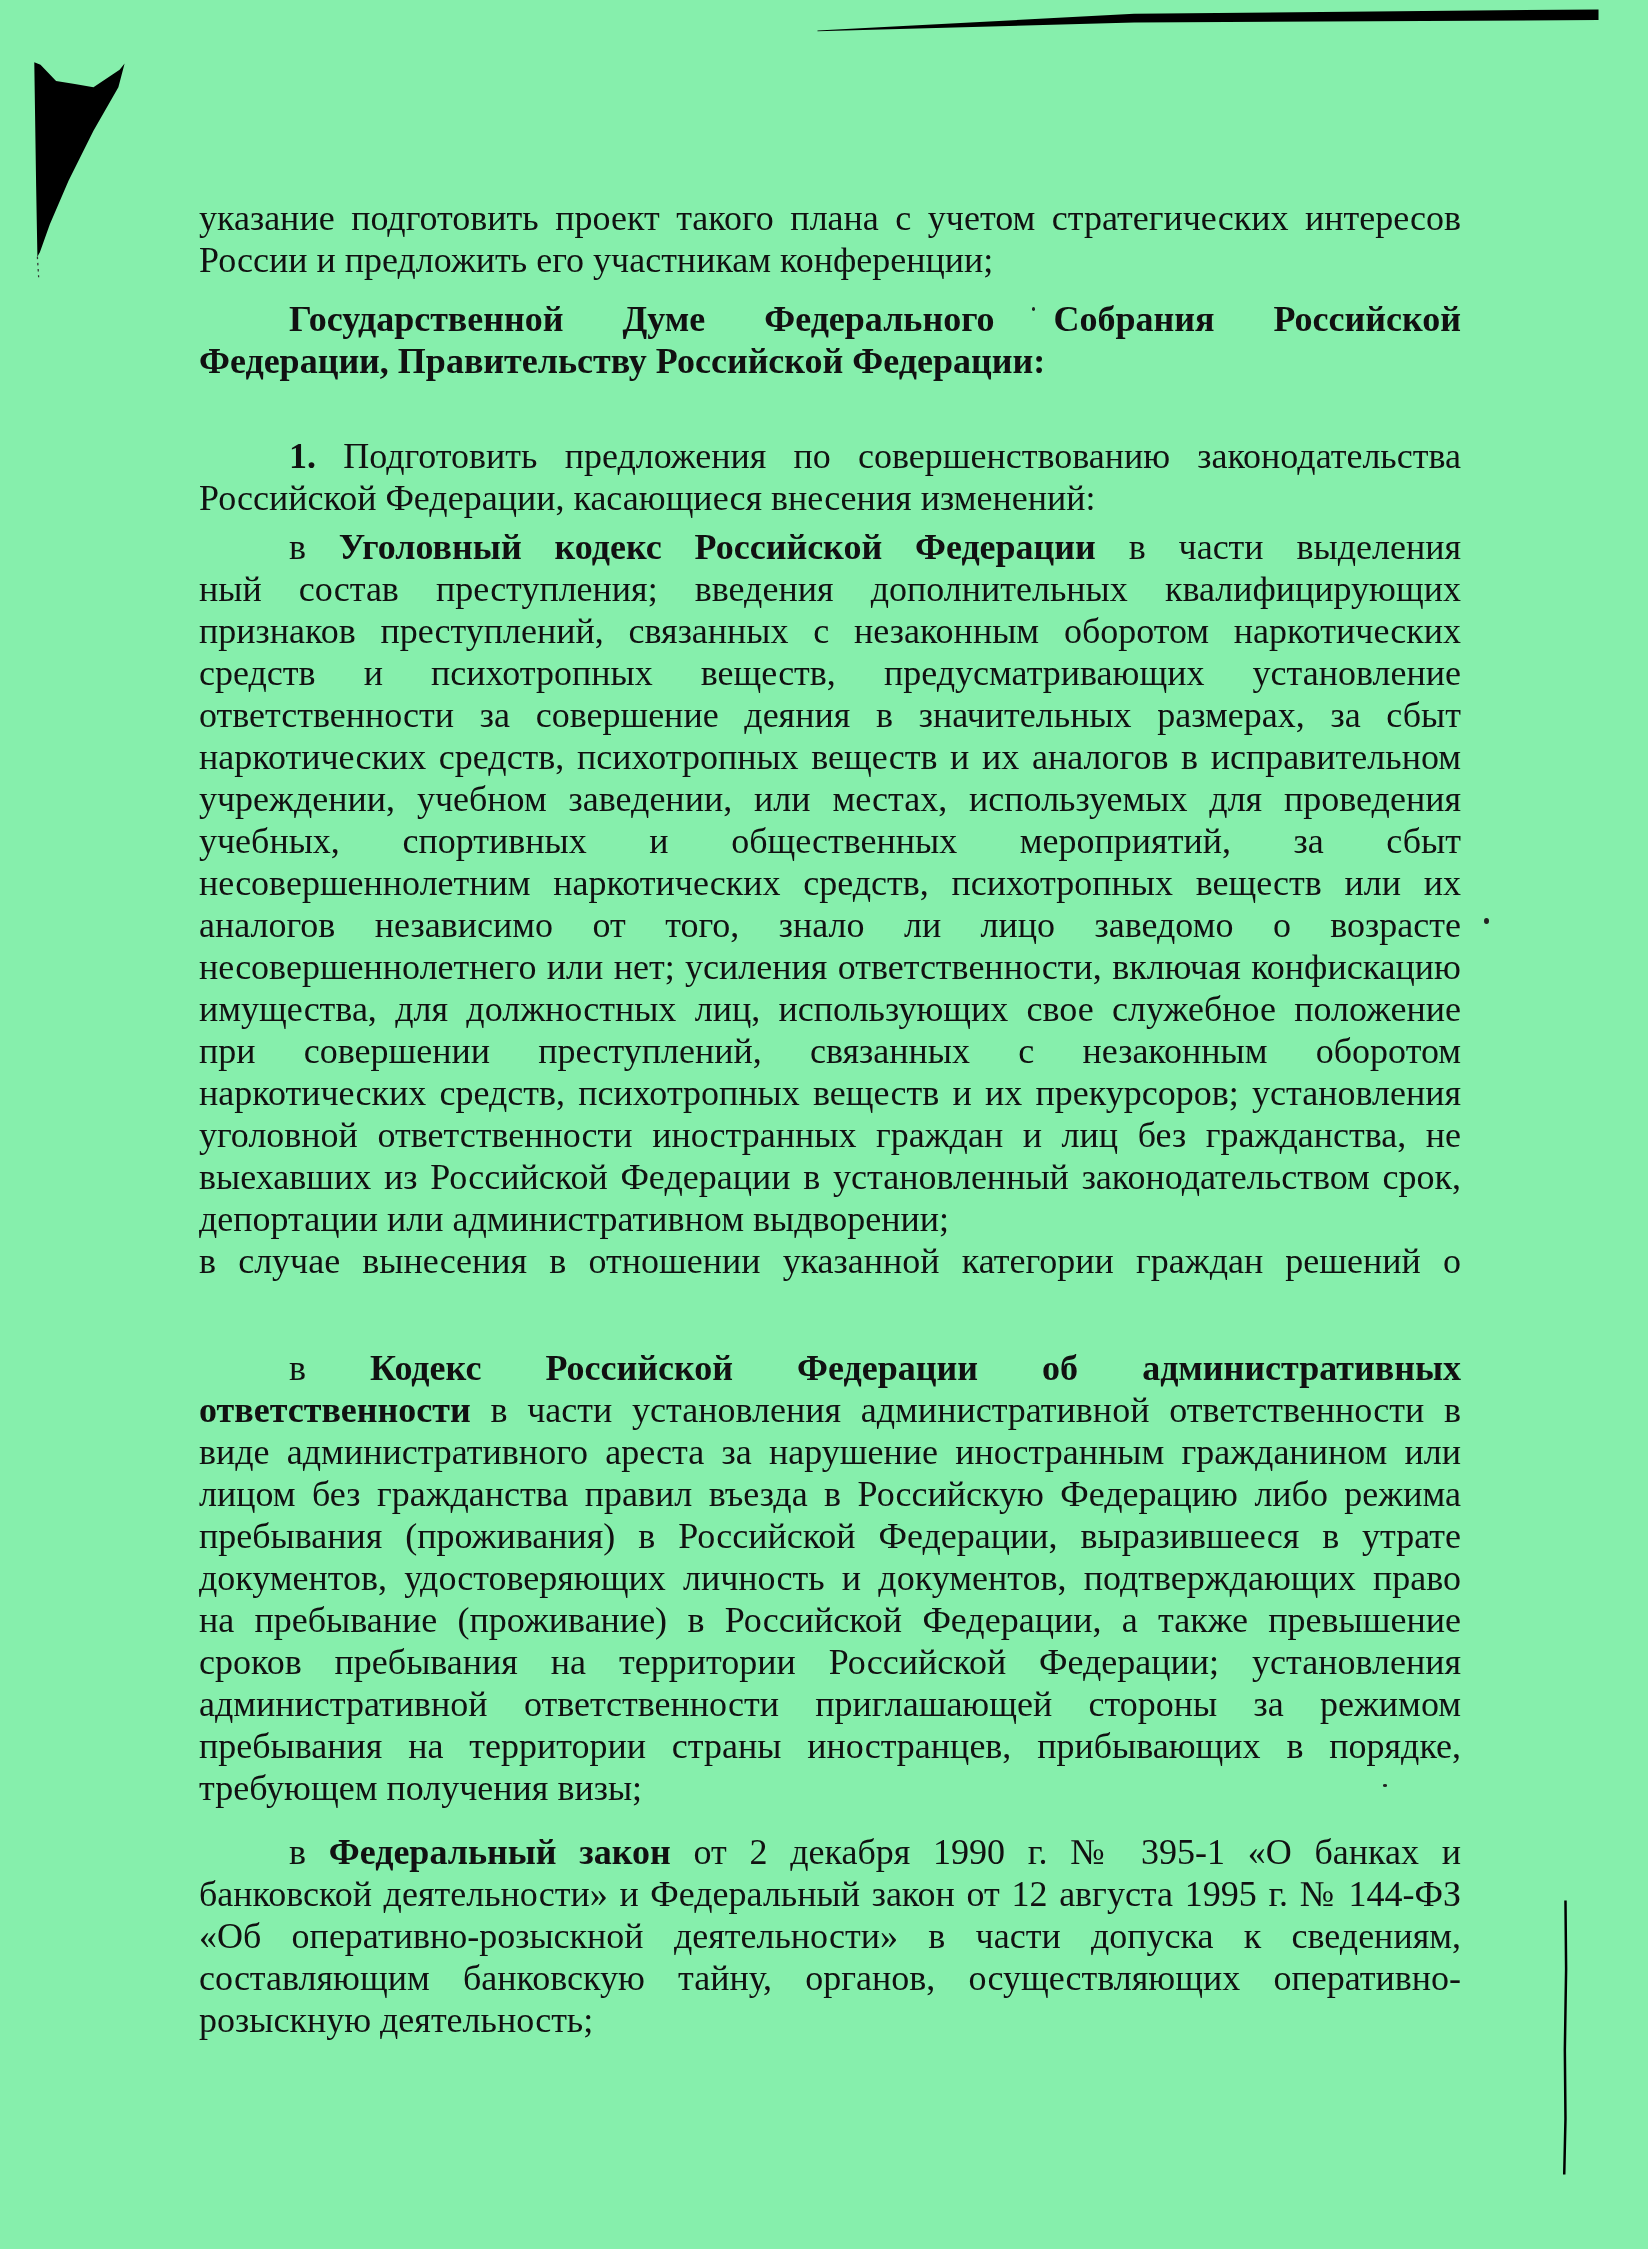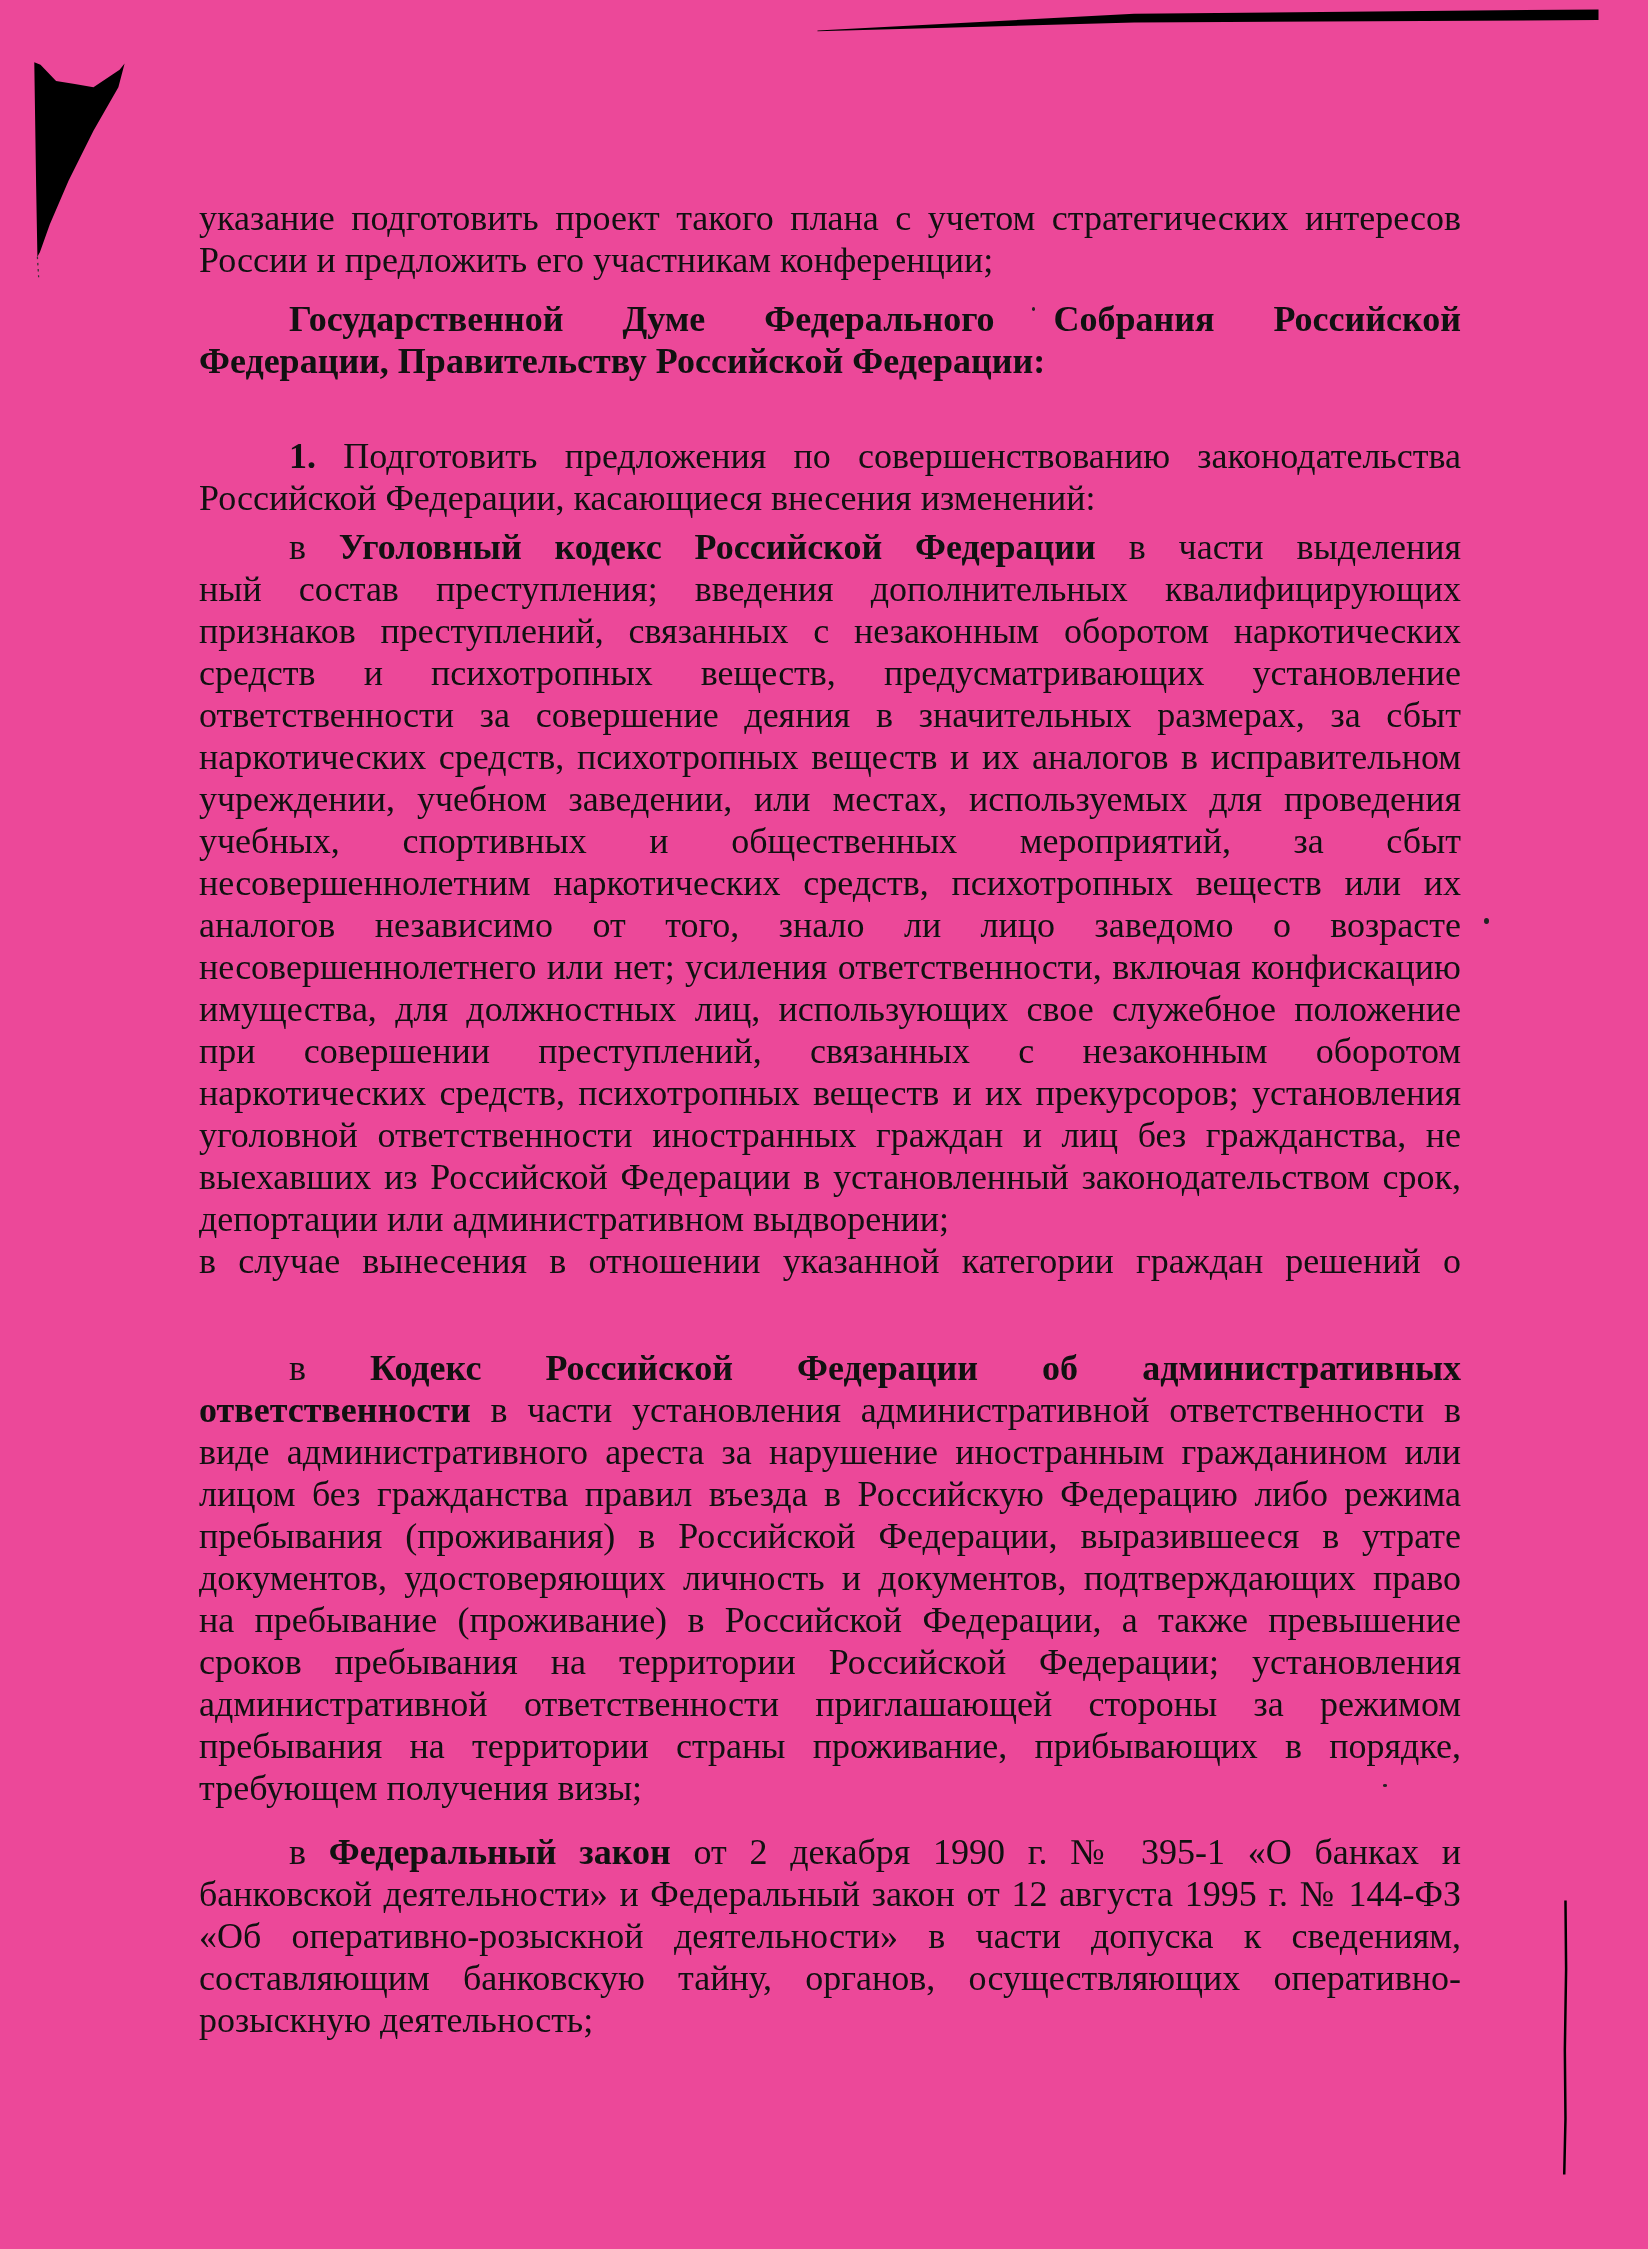--- a/index.html
+++ b/index.html
@@ -1,17 +1,17 @@
 <!DOCTYPE html>
 <html style="font-size:10px"><head>
 <meta charset="utf-8">
 <style>
   html, body { margin: 0; padding: 0; background: #ffffff; }
   body { width: 1649px; height: 2250px; position: relative; overflow: hidden; }
-  .page { position: absolute; left: 0; top: 0; width: 1649px; height: 2250px; background: #ec4899; }
+  .page { position: absolute; left: 0; top: 0; width: 1649px; height: 2250px; background: #86efac; }
   .para {
     position: absolute;
     left: 199px;
     width: 1262px;
     font-family: "Liberation Serif", "DejaVu Serif", serif;
     font-size: 36px;
     color: #111;
     margin: 0;
   }
   .line {
@@ -85,21 +85,21 @@
   <div class="para" style="top:1347px;">
       <span class="line indent"><span>в </span><span class="b">Кодекс Российской Федерации об административных</span></span>
       <span class="line"><span class="b">ответственности</span><span> в части установления административной ответственности в</span></span>
       <span class="line"><span>виде административного ареста за нарушение иностранным гражданином или</span></span>
       <span class="line"><span>лицом без гражданства правил въезда в Российскую Федерацию либо режима</span></span>
       <span class="line"><span>пребывания (проживания) в Российской Федерации, выразившееся в утрате</span></span>
       <span class="line"><span>документов, удостоверяющих личность и документов, подтверждающих право</span></span>
       <span class="line"><span>на пребывание (проживание) в Российской Федерации, а также превышение</span></span>
       <span class="line"><span>сроков пребывания на территории Российской Федерации; установления</span></span>
       <span class="line"><span>административной ответственности приглашающей стороны за режимом</span></span>
-      <span class="line"><span>пребывания на территории страны проживание, прибывающих в порядке,</span></span>
+      <span class="line"><span>пребывания на территории страны иностранцев, прибывающих в порядке,</span></span>
       <span class="line last"><span>требующем получения визы;</span></span>
     </div>
   <div class="para" style="top:1831px;">
       <span class="line indent"><span>в </span><span class="b">Федеральный закон</span><span> от 2 декабря 1990 г. № 395-1 «О банках и</span></span>
       <span class="line"><span>банковской деятельности» и Федеральный закон от 12 августа 1995 г. № 144-ФЗ</span></span>
       <span class="line"><span>«Об оперативно-розыскной деятельности» в части допуска к сведениям,</span></span>
       <span class="line"><span>составляющим банковскую тайну, органов, осуществляющих оперативно-</span></span>
       <span class="line last"><span>розыскную деятельность;</span></span>
     </div>
 

